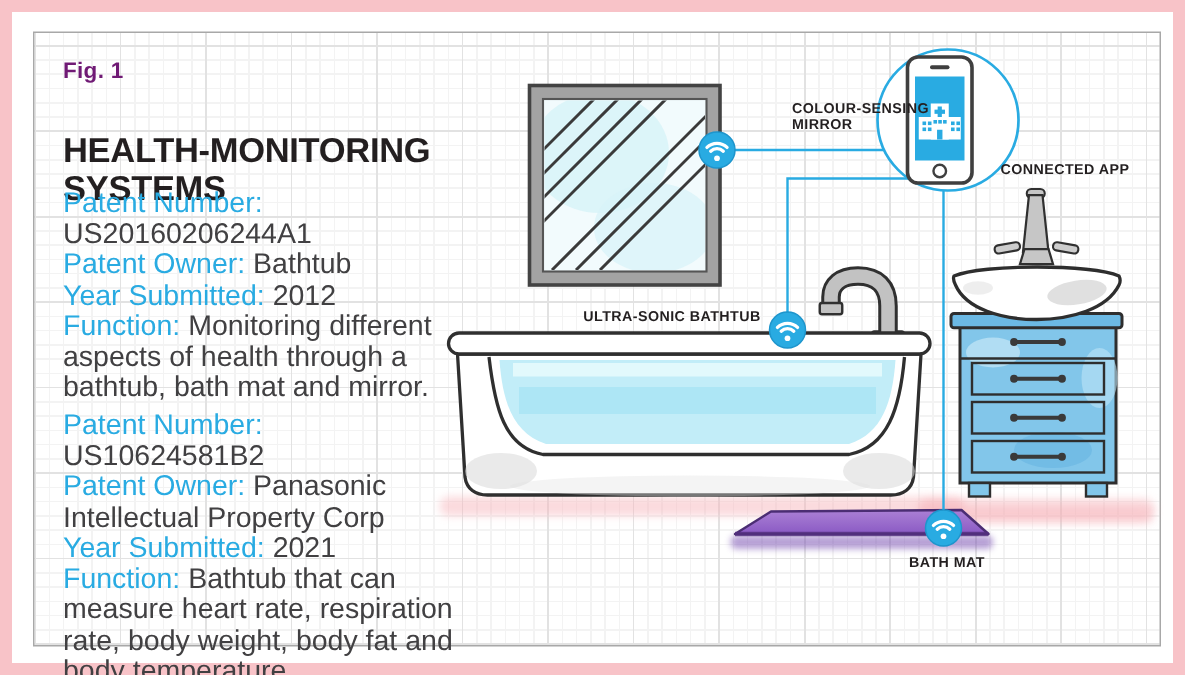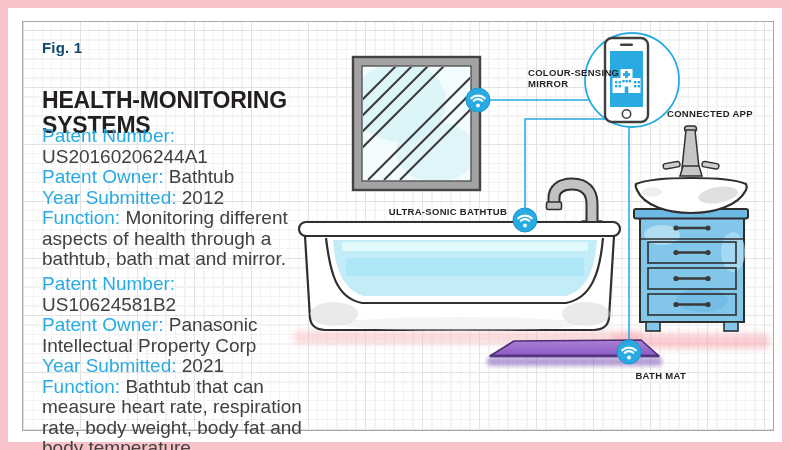--- a/index.html
+++ b/index.html
@@ -15,41 +15,41 @@
     background-image:
       repeating-linear-gradient(90deg,#e2e2e2 0 1px,transparent 1px 57px),
       repeating-linear-gradient(0deg,#e2e2e2 0 1px,transparent 1px 57px),
       repeating-linear-gradient(90deg,#f3f3f3 0 1px,transparent 1px 9.5px),
       repeating-linear-gradient(0deg,#f3f3f3 0 1px,transparent 1px 9.5px);
     border:1px solid #a8a8a8;
   }
   svg.illo{position:absolute;left:0;top:0;}
   .figlabel{
     position:absolute;left:42px;top:39px;
-    font-size:15px;font-weight:bold;color:#0c4a6e;letter-spacing:.2px;
+    font-size:15px;font-weight:bold;color:#701a75;letter-spacing:.2px;
   }
   .title{
     position:absolute;left:42px;top:64px;width:300px;
     font-size:23px;line-height:24.5px;font-weight:800;color:#231f20;
     letter-spacing:-.2px;
     margin-top:24px;
   }
   .patent{position:absolute;left:42px;width:266px;font-size:19px;line-height:20.5px;color:#414042;}
   .patent p{margin:0;}
   .lbl{color:#29abe2;}
   #patent1{top:126px;}
   #patent2{top:274px;}
   .dlabel{
     position:absolute;font-size:9.5px;line-height:11px;font-weight:bold;
     color:#231f20;letter-spacing:.3px;
   }
   #lbl-mirror{left:487px;top:67px;width:100px;margin-left:41px;}
   #lbl-bathtub{left:388px;top:206px;width:120px;text-align:center;}
   #lbl-app{left:667px;top:108px;width:100px;}
-  #lbl-mat{left:606px;top:370px;width:80px;text-align:right;}
+  #lbl-mat{left:606px;top:370px;width:80px;}
 </style>
 </head>
 <body>
 
 <div id="canvas">
   <div id="inner"></div>
   <div id="gridbox"></div>
 
   <svg class="illo" width="790" height="450" viewBox="0 0 790 450" xmlns="http://www.w3.org/2000/svg" xmlns:xlink="http://www.w3.org/1999/xlink">
     <defs>

